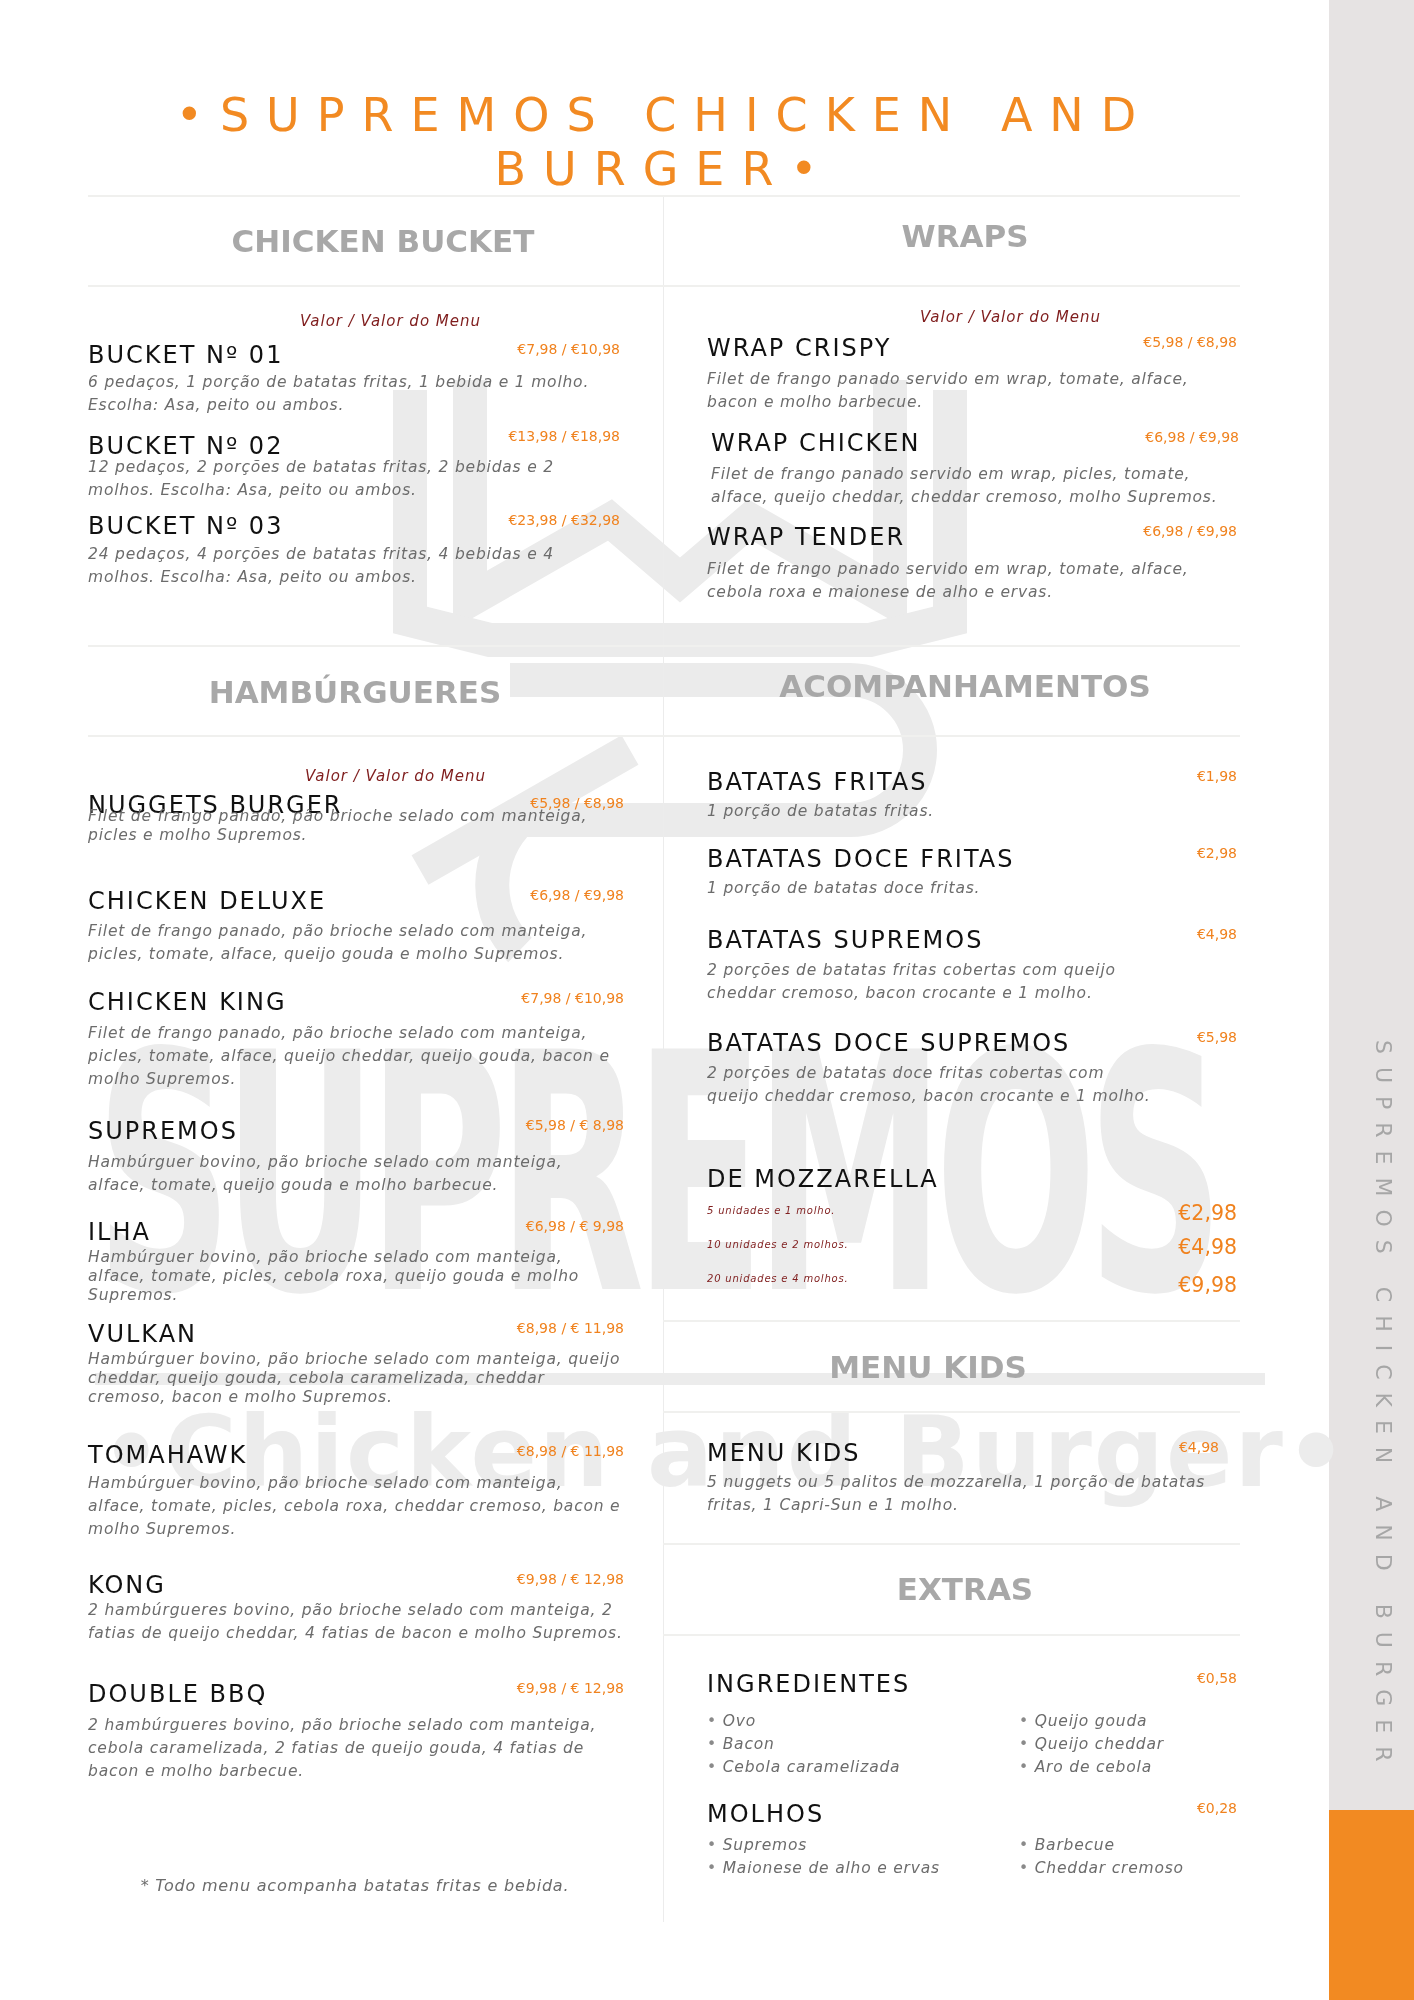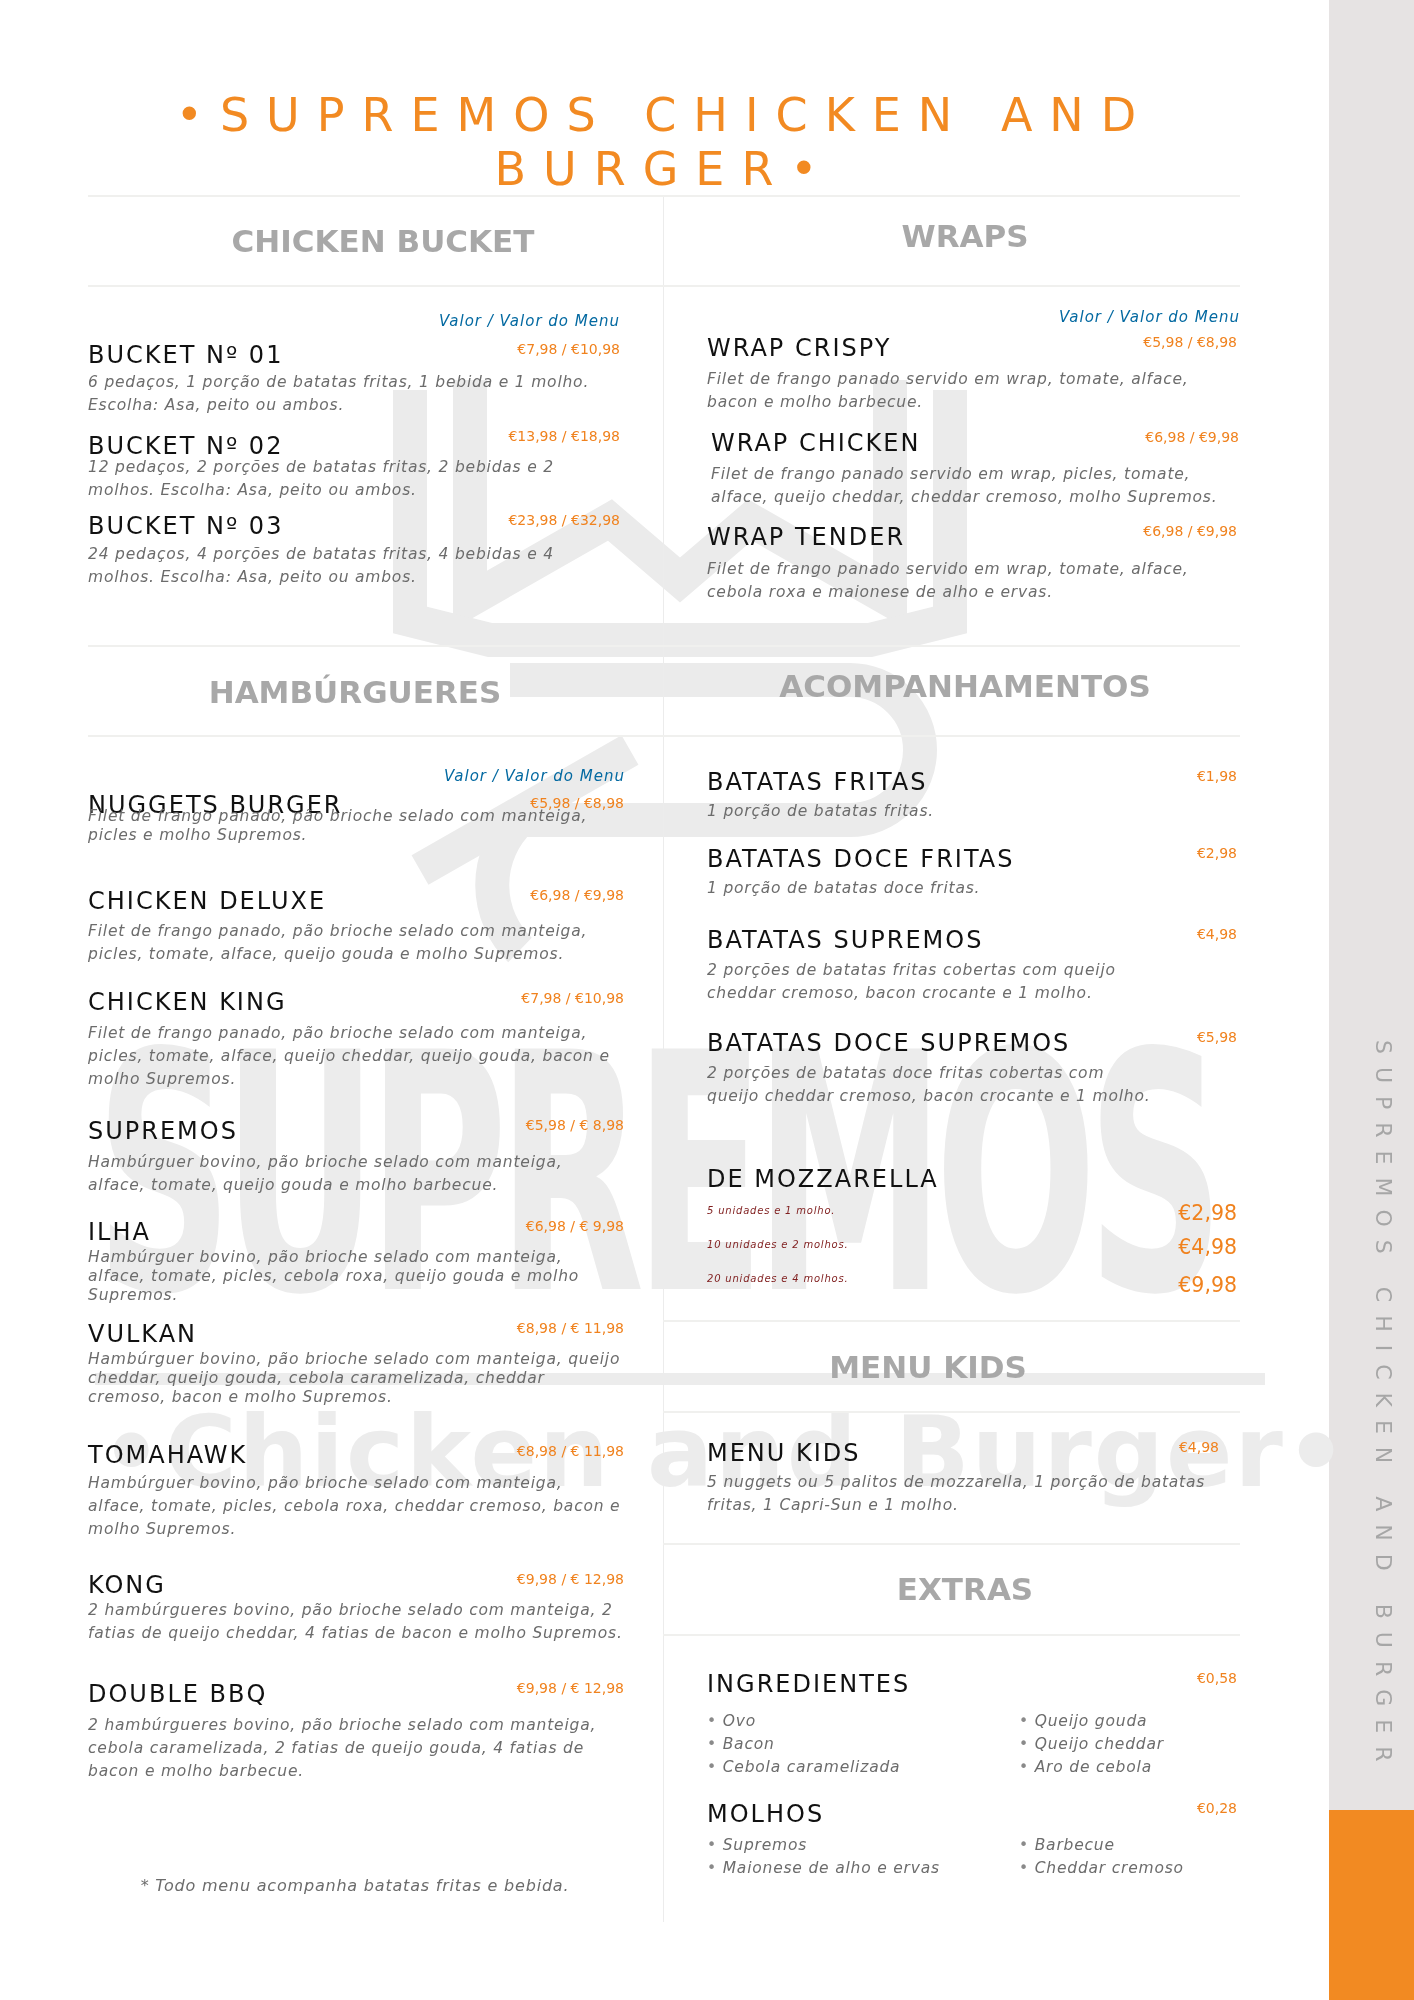--- a/index.html
+++ b/index.html
@@ -40,21 +40,21 @@
   .hline { position: absolute; height: 2px; background: #f0f0ee; }
 
   .section-title {
     position: absolute; text-align: center;
     font-family: "DejaVu Sans", sans-serif; font-weight: bold; font-size: 31px;
     color: #a8a8a8; letter-spacing: 0px;
   }
 
   .valor-label {
     position: absolute; font-family: "DejaVu Sans", sans-serif; font-style: italic;
-    font-size: 15px; color: #0369a1; letter-spacing: 1px; text-align: right;
+    font-size: 15px; color: #7f1d1d; letter-spacing: 1px; text-align: left;
   }
 
   .item { position: absolute; }
   .item-name {
     position: absolute; left: 0; top: 0;
     font-family: "DejaVu Sans", sans-serif; font-size: 24px; letter-spacing: 2px;
     color: #111111; white-space: nowrap;
   }
   .item-price {
     position: absolute; right: 0; top: 0;

